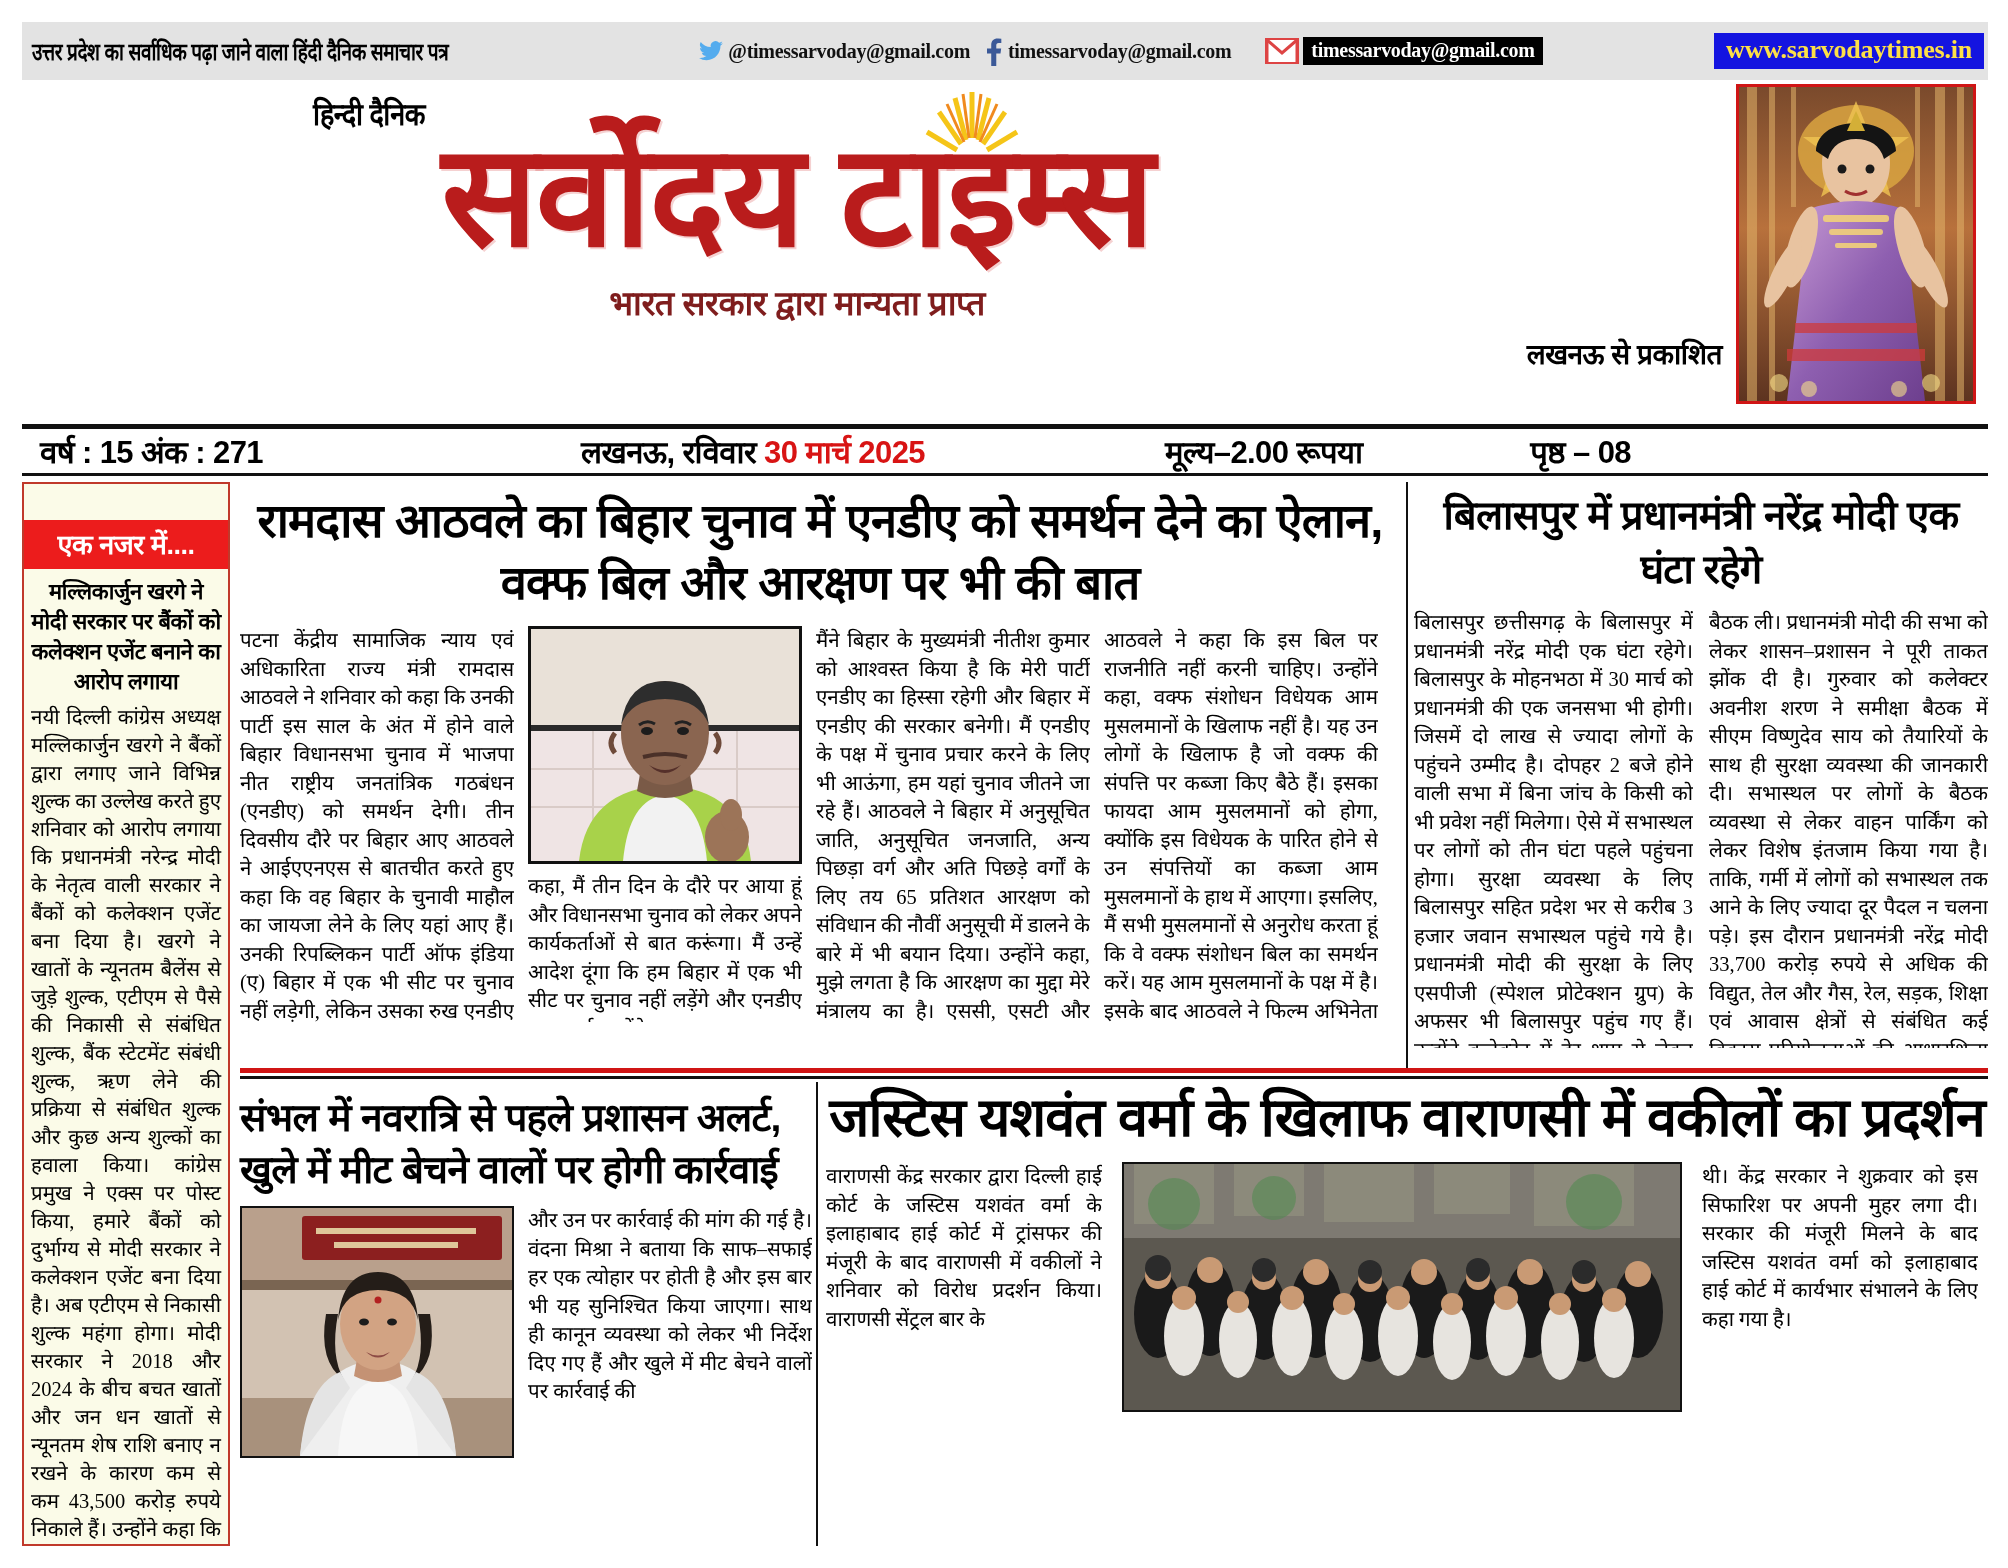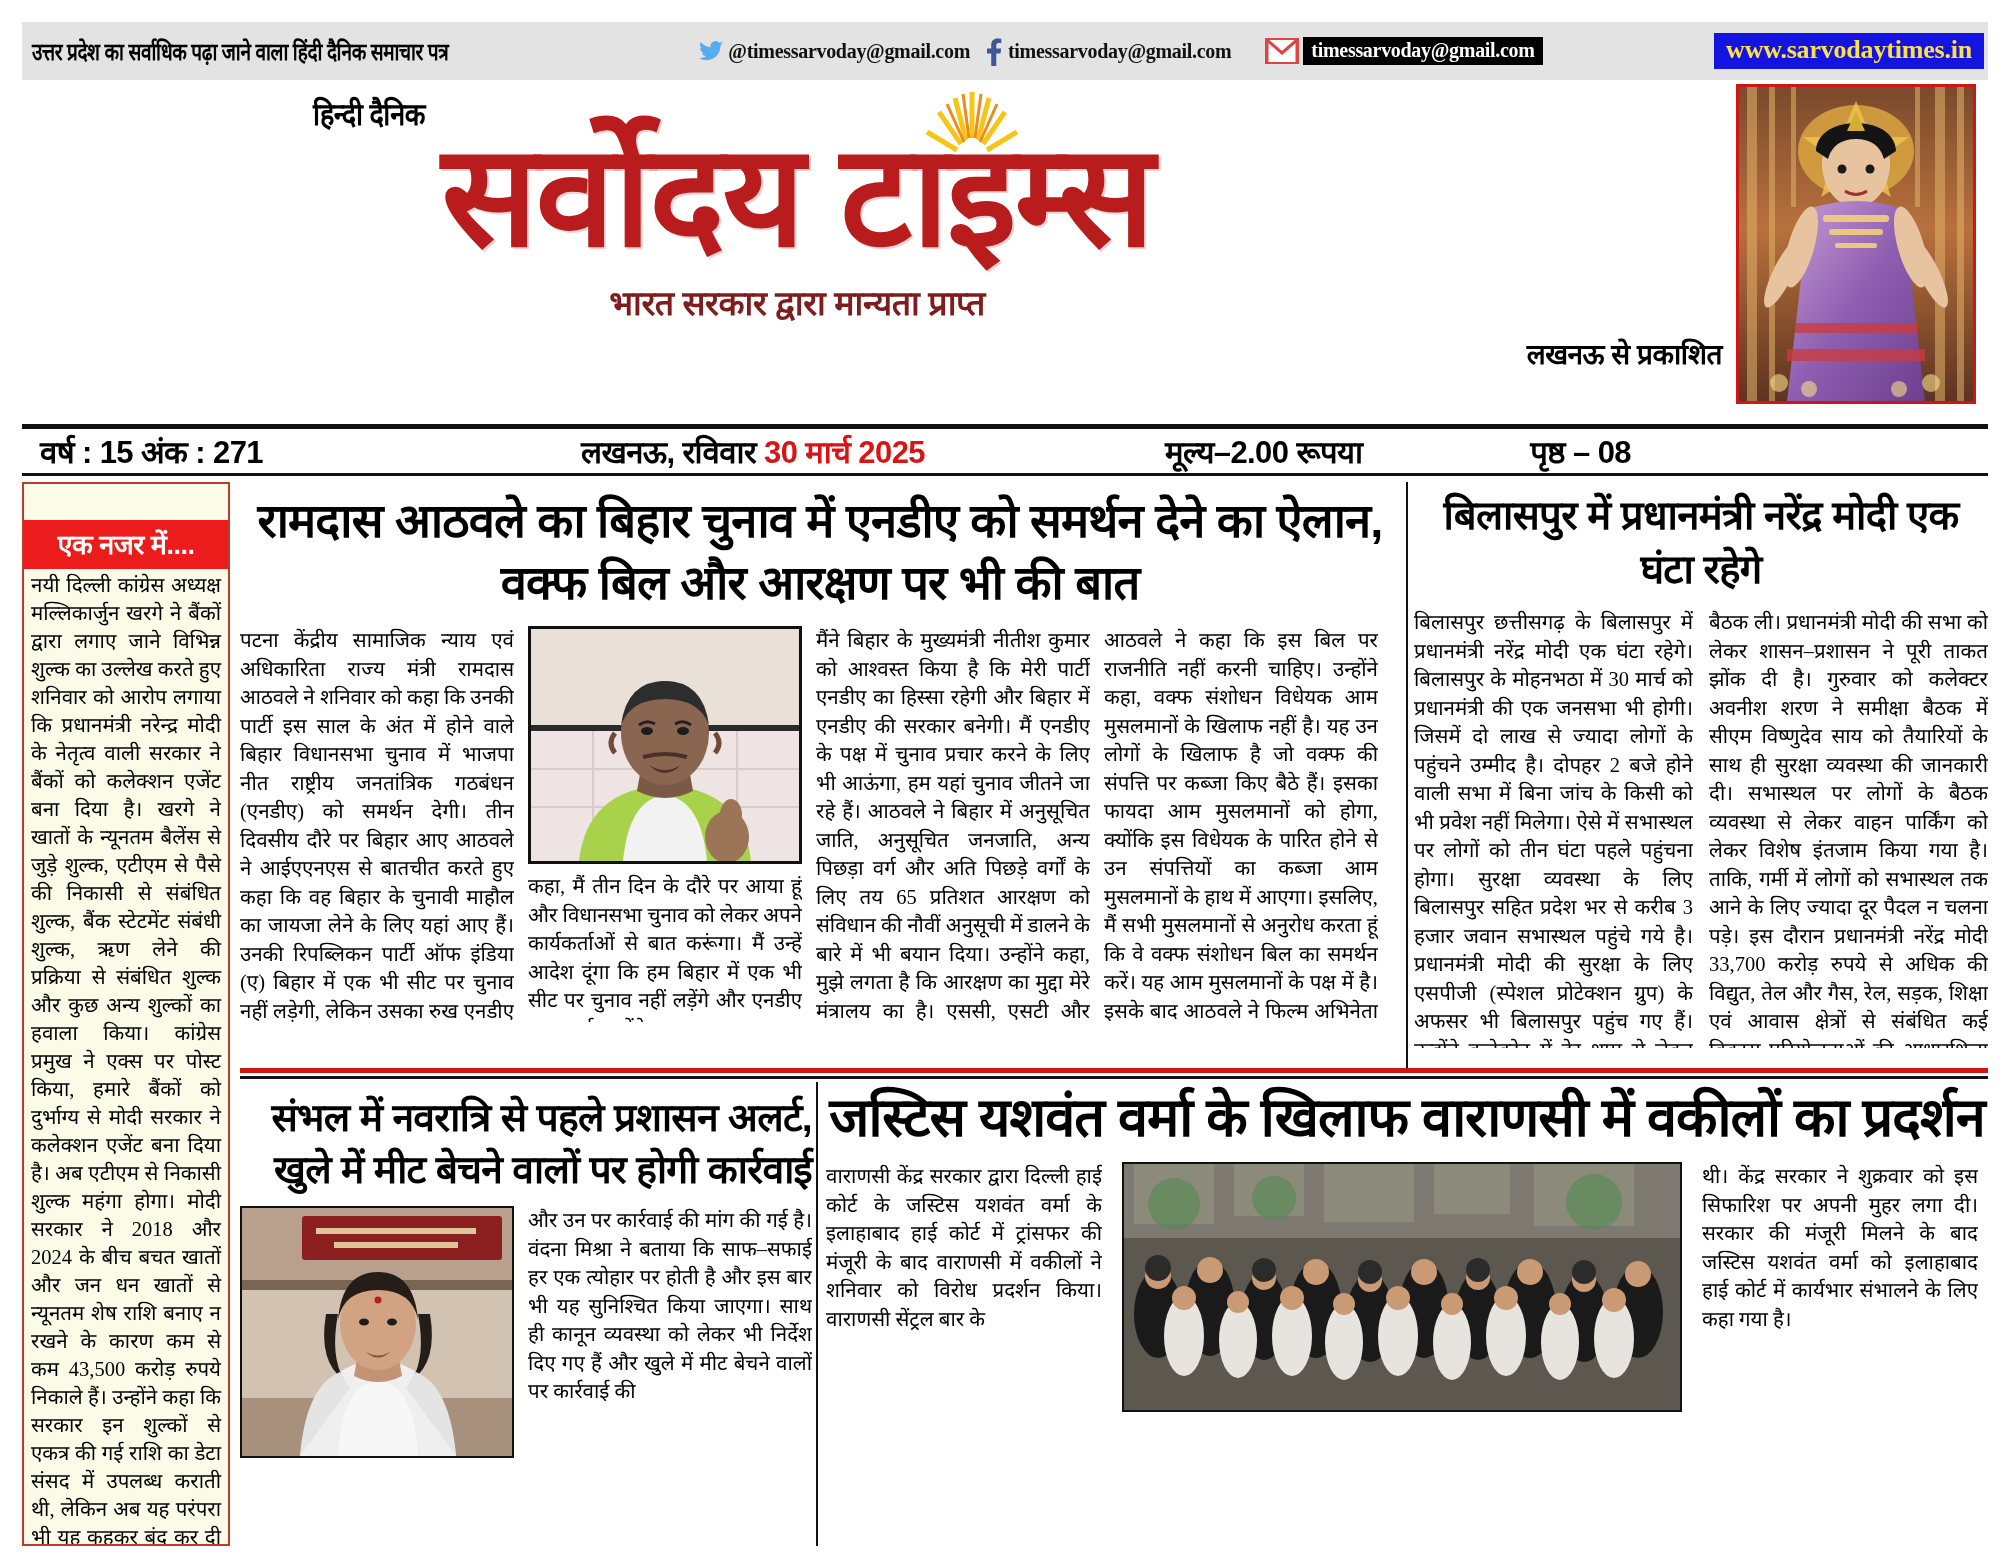--- a/index.html
+++ b/index.html
@@ -145,21 +145,21 @@
   .vrule { position:absolute; top:0; width:2px; background:#111; }
 
   
   .hsep-red { position:absolute; height:5px; background:#d01515; }
   .hsep-blk { position:absolute; height:3px; background:#111; }
 
   
   .botleft { position:absolute; left:218px; top:604px; width:572px; }
   .bl-head {
     font-family:"Liberation Sans", sans-serif; font-weight:bold; font-size:39px;
-    line-height:52px; text-align:right; letter-spacing:-0.7px; color:#000; padding-top:6px;
+    line-height:52px; text-align:left; letter-spacing:-0.7px; color:#000; padding-top:6px;
   }
   .bl-cols { display:flex; gap:14px; margin-top:10px; }
   .bl-photo { width:274px; height:252px; border:2px solid #111; overflow:hidden; background:#b9a79a; }
   .bl-text { width:284px; font-family:"Liberation Serif", serif; font-size:20.5px; line-height:28.5px; text-align:justify; }
 
   
   .botright { position:absolute; left:804px; top:598px; width:1162px; }
   .br-head {
     font-family:"Liberation Sans", sans-serif; font-weight:bold; font-size:54px;
     line-height:70px; text-align:center; letter-spacing:-1px; color:#000; padding-top:2px;
@@ -307,20 +307,21 @@
       <span>लखनऊ, रविवार </span><span class="red">30 मार्च 2025</span>
     </div>
     <div class="cell ib-c">मूल्य–2.00 रूपया</div>
     <div class="cell ib-d">पृष्ठ – 08</div>
   </div>
 
   <div class="content">
 
     <div class="glance clip">
       <div class="glance-head">एक नजर में....</div>
+      <div class="glance-title">मल्लिकार्जुन खरगे ने मोदी सरकार पर बैंकों को कलेक्शन एजेंट बनाने का आरोप लगाया</div>
       <div class="glance-body">नयी दिल्ली कांग्रेस अध्यक्ष मल्लिकार्जुन खरगे ने बैंकों द्वारा लगाए जाने विभिन्न शुल्क का उल्लेख करते हुए शनिवार को आरोप लगाया कि प्रधानमंत्री नरेन्द्र मोदी के नेतृत्व वाली सरकार ने बैंकों को कलेक्शन एजेंट बना दिया है। खरगे ने खातों के न्यूनतम बैलेंस से जुड़े शुल्क, एटीएम से पैसे की निकासी से संबंधित शुल्क, बैंक स्टेटमेंट संबंधी शुल्क, ऋण लेने की प्रक्रिया से संबंधित शुल्क और कुछ अन्य शुल्कों का हवाला किया। कांग्रेस प्रमुख ने एक्स पर पोस्ट किया, हमारे बैंकों को दुर्भाग्य से मोदी सरकार ने कलेक्शन एजेंट बना दिया है। अब एटीएम से निकासी शुल्क महंगा होगा। मोदी सरकार ने 2018 और 2024 के बीच बचत खातों और जन धन खातों से न्यूनतम शेष राशि बनाए न रखने के कारण कम से कम 43,500 करोड़ रुपये निकाले हैं। उन्होंने कहा कि सरकार इन शुल्कों से एकत्र की गई राशि का डेटा संसद में उपलब्ध कराती थी, लेकिन अब यह परंपरा भी यह कहकर बंद कर दी गई कि "आरबीआई इस तरह</div>
     </div>
 
     <div class="vrule" style="left:1384px; height:588px;"></div>
 
     <div class="mainstory">
       <h1 class="main-head">रामदास आठवले का बिहार चुनाव में एनडीए को समर्थन देने का ऐलान, वक्फ बिल और आरक्षण पर भी की बात</h1>
       <div class="main-cols">
         <div class="mc clip" style="height:400px;">
           <div>पटना केंद्रीय सामाजिक न्याय एवं अधिकारिता राज्य मंत्री रामदास आठवले ने शनिवार को कहा कि उनकी पार्टी इस साल के अंत में होने वाले बिहार विधानसभा चुनाव में भाजपा नीत राष्ट्रीय जनतांत्रिक गठबंधन (एनडीए) को समर्थन देगी। तीन दिवसीय दौरे पर बिहार आए आठवले ने आईएएनएस से बातचीत करते हुए कहा कि वह बिहार के चुनावी माहौल का जायजा लेने के लिए यहां आए हैं। उनकी रिपब्लिकन पार्टी ऑफ इंडिया (ए) बिहार में एक भी सीट पर चुनाव नहीं लड़ेगी, लेकिन उसका रुख एनडीए के समर्थन में रहेगा। आठवले ने</div>

